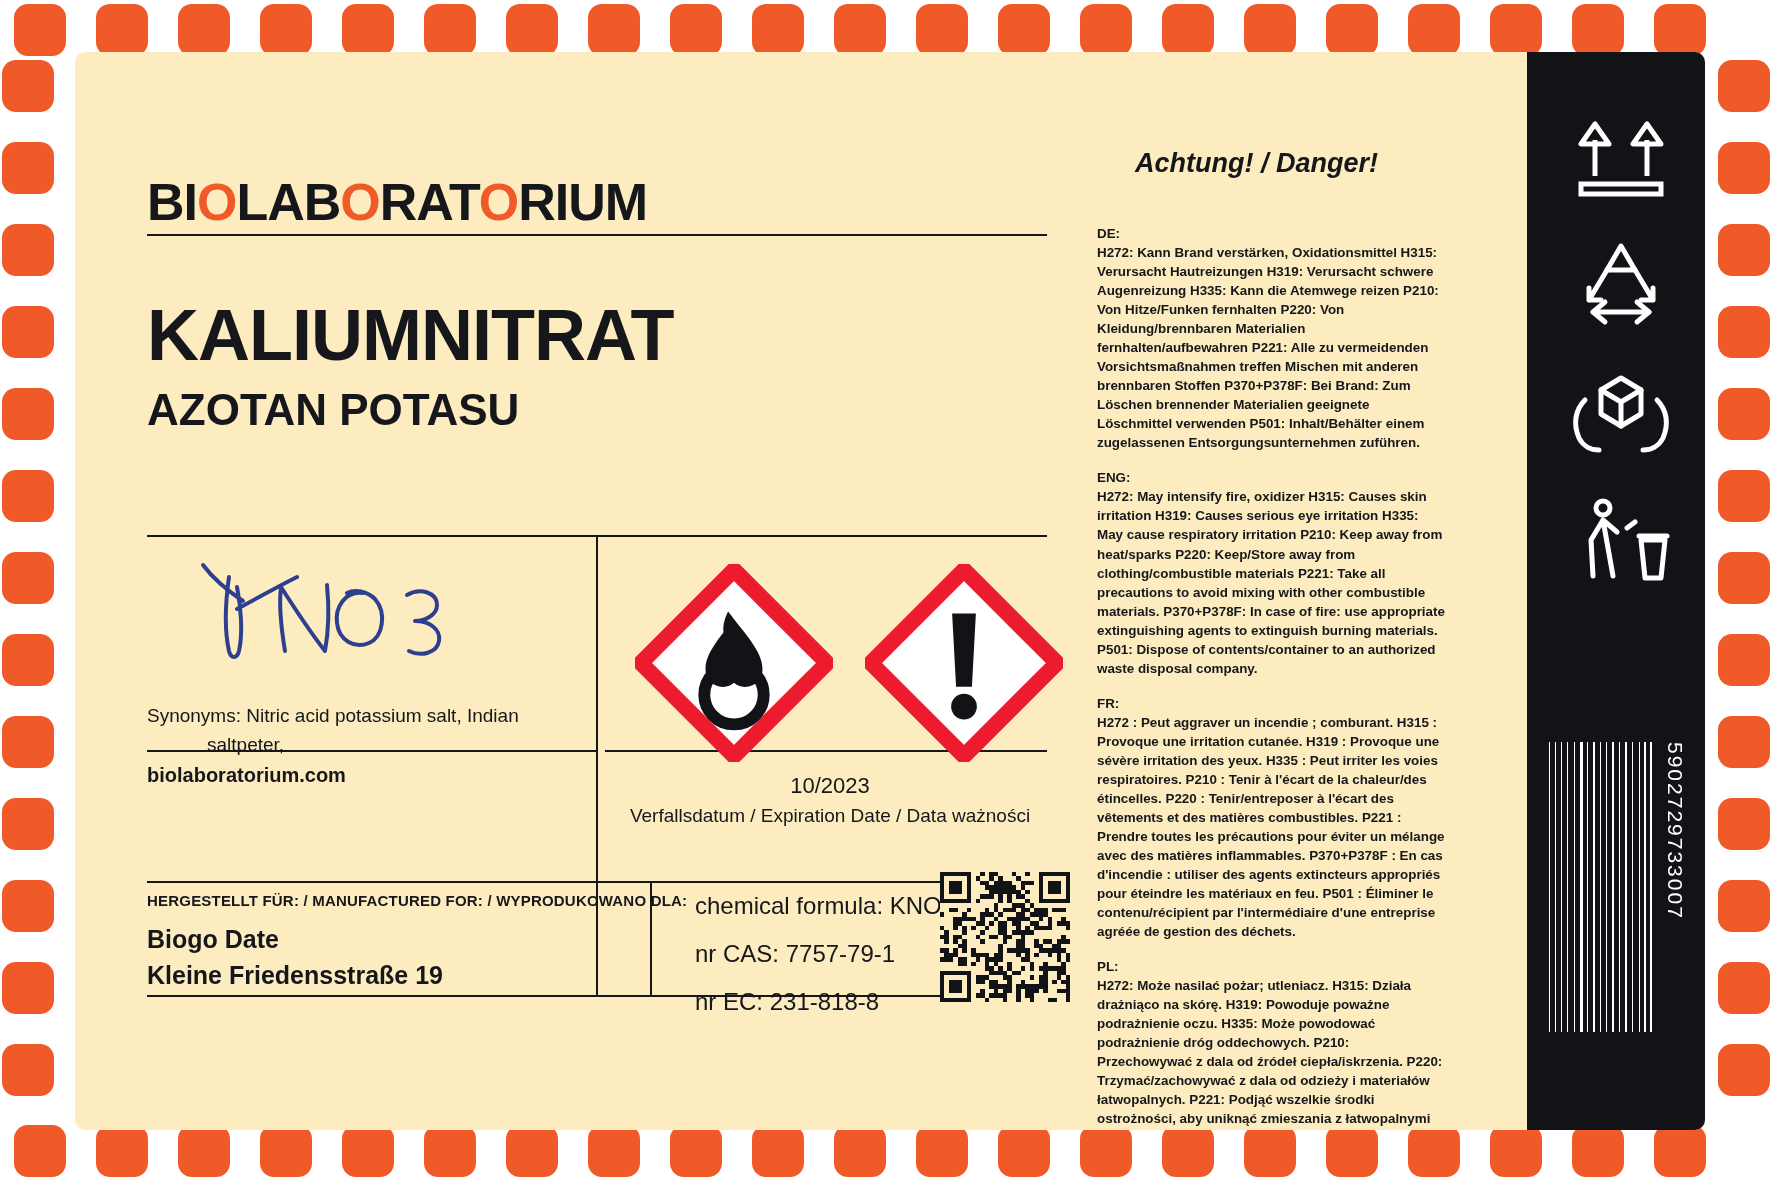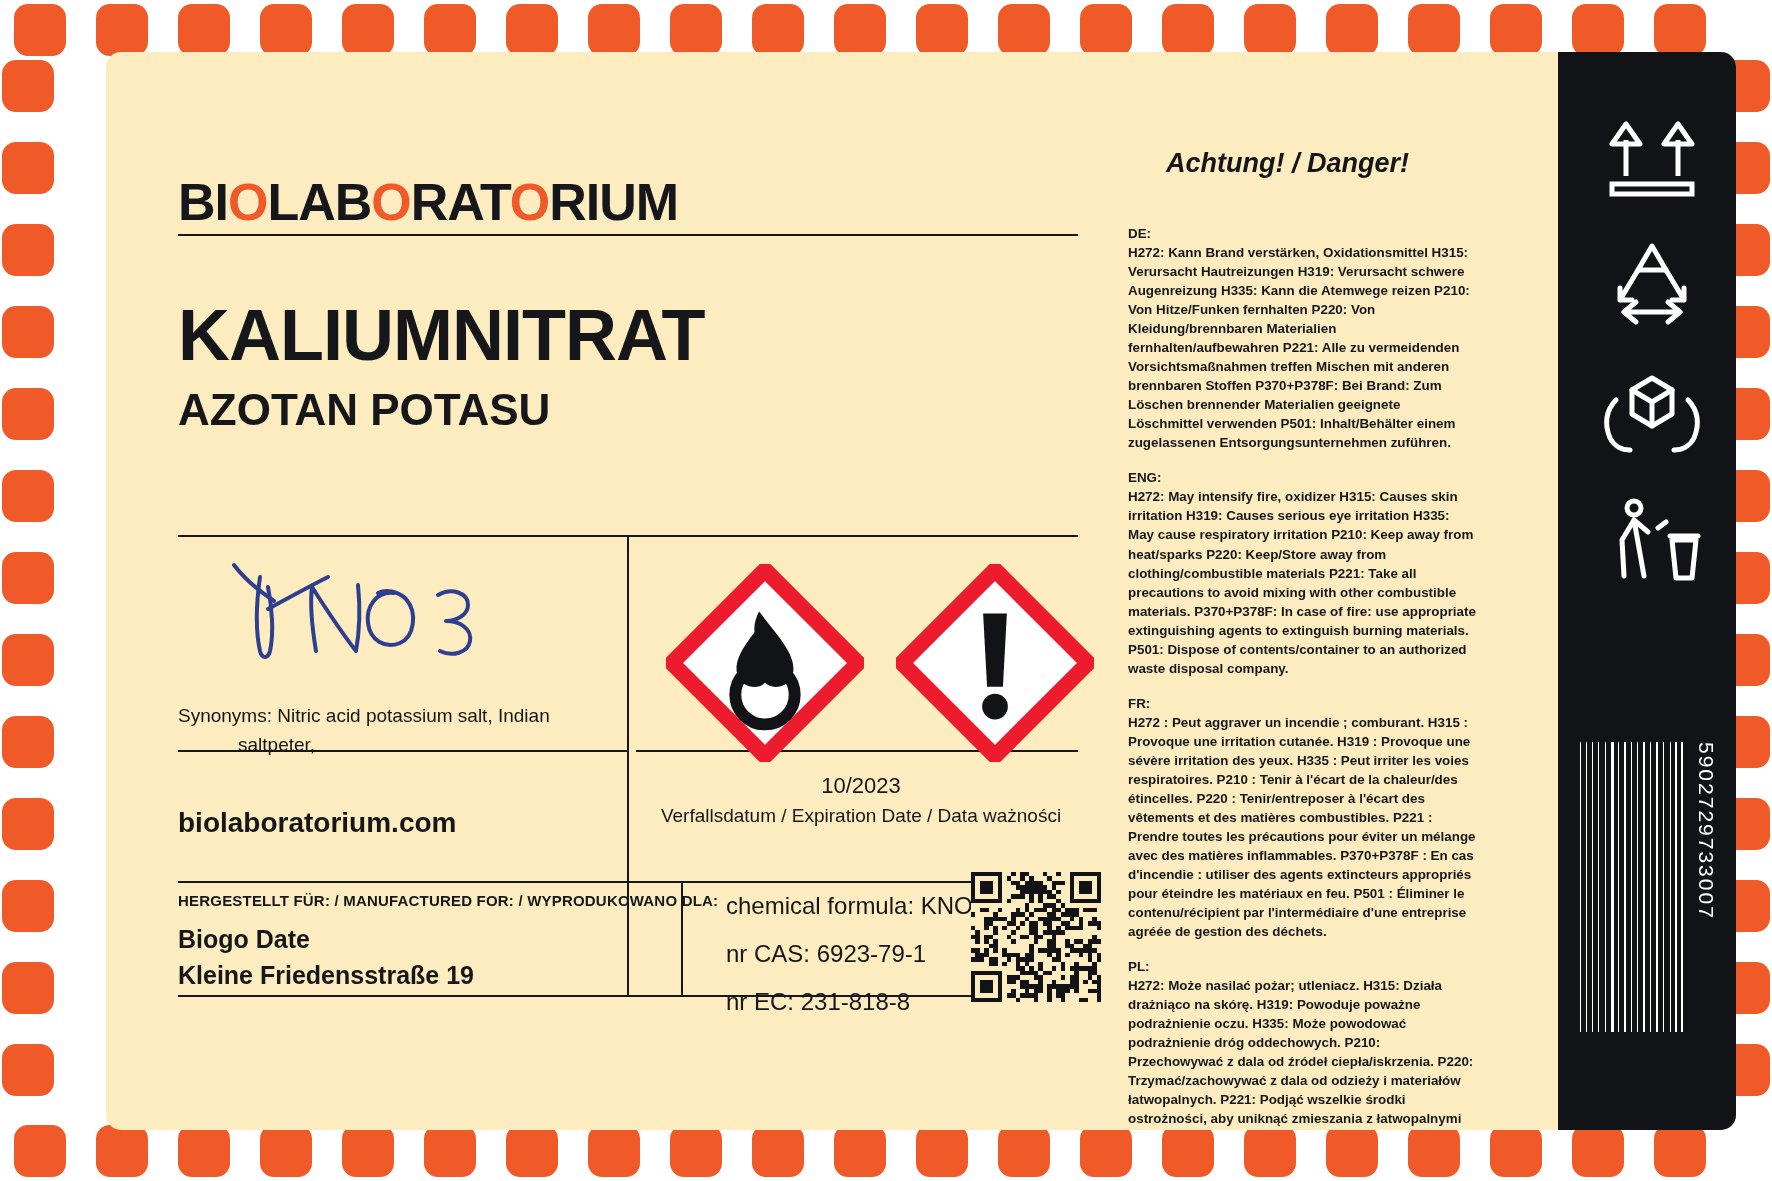--- a/index.html
+++ b/index.html
@@ -9,23 +9,22 @@
     font-family:"Liberation Sans", sans-serif;
     overflow:hidden;
     position:relative;
   }
   
   .dots{position:absolute;inset:0;pointer-events:none;}
   .dot{position:absolute;background:#f05a28;border-radius:14px;}
   
   .label{
     position:absolute;left:75px;top:52px;width:1630px;height:1078px;
-    background:#fcecbf;border-radius:15px;overflow:hidden;
+    background:#fcecbf;border-radius:10px;overflow:hidden;
     display:flex;
-    margin-left:31px;
   }
   .label-left{flex:0 0 1452px;position:relative;}
   .label-right{flex:1 1 auto;background:#111317;position:relative;}
 
   
   .brand{
     position:absolute;left:72px;top:120px;
     font-size:52px;font-weight:bold;letter-spacing:-1px;color:#15171b;
     white-space:nowrap;
   }
@@ -46,22 +45,22 @@
   }
   .syn{
     position:absolute;left:72px;top:650px;width:420px;
     font-size:19px;color:#15171b;line-height:1.5;
   }
   .syn .lbl{font-weight:normal;}
   .syn-ind{display:block;padding-left:60px;text-indent:-60px;}
   .syn-2{display:block;padding-left:60px;}
 
   .web{
-    position:absolute;left:72px;top:755px;
-    font-size:28px;font-weight:bold;color:#15171b;
+    position:absolute;left:72px;top:712px;
+    font-size:20px;font-weight:bold;color:#15171b;
   }
 
   .manuf-head{
     position:absolute;left:72px;top:840px;font-size:15px;font-weight:bold;color:#15171b;letter-spacing:.2px;
   }
   .manuf{
     position:absolute;left:72px;top:870px;font-size:25px;font-weight:bold;color:#15171b;line-height:1.42;
   }
 
   
@@ -241,21 +240,21 @@
 
     <div class="dates">
       <div class="big">10/2023</div>
       <div>Verfallsdatum / Expiration Date / Data ważności</div>
     </div>
 
     <div class="chem">
       <div><span>chemical formula:</span>
         <span>KNO3</span></div>
       <div><span>nr CAS:</span>
-        <span>6923-79-1</span></div>
+        <span>7757-79-1</span></div>
       <div><span>nr EC:</span>
         <span>231-818-8</span></div>
     </div>
 
     <svg class="qr" viewBox="0 0 29 29" shape-rendering="crispEdges" id="qr">
         <rect width="29" height="29" fill="#fcecbf"></rect>
         <rect x="9" y="0" width="1" height="1" fill="#111317"></rect>
         <rect x="11" y="0" width="1" height="1" fill="#111317"></rect>
         <rect x="12" y="0" width="1" height="1" fill="#111317"></rect>
         <rect x="16" y="0" width="1" height="1" fill="#111317"></rect>

